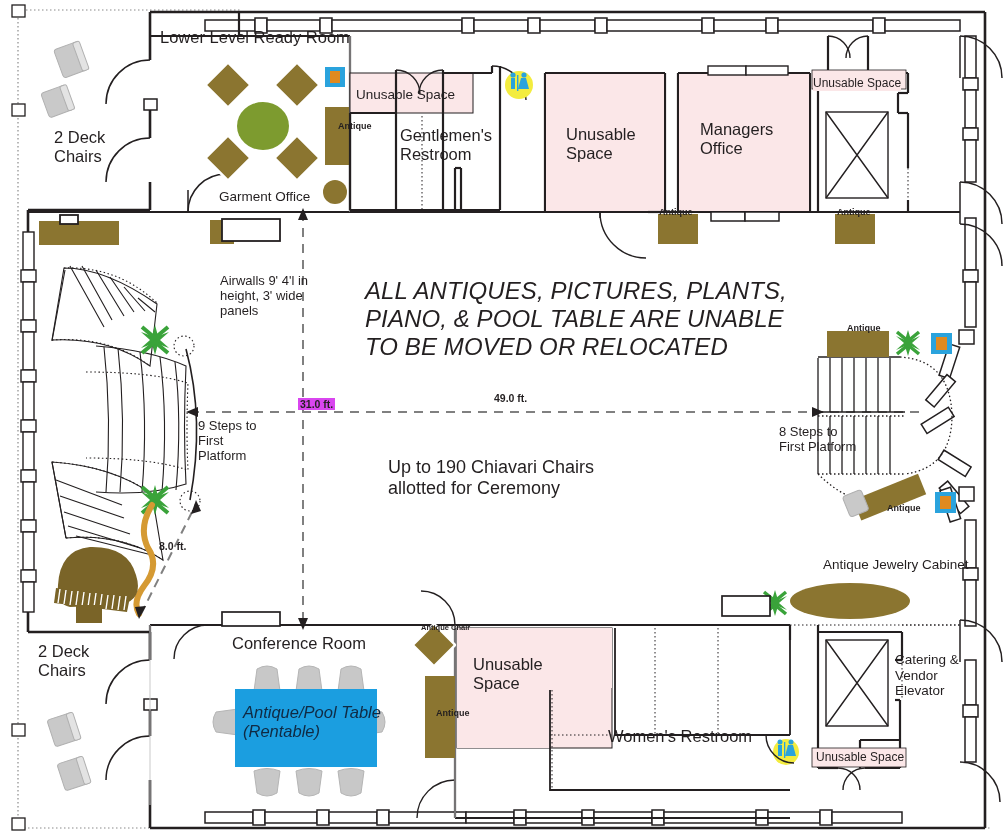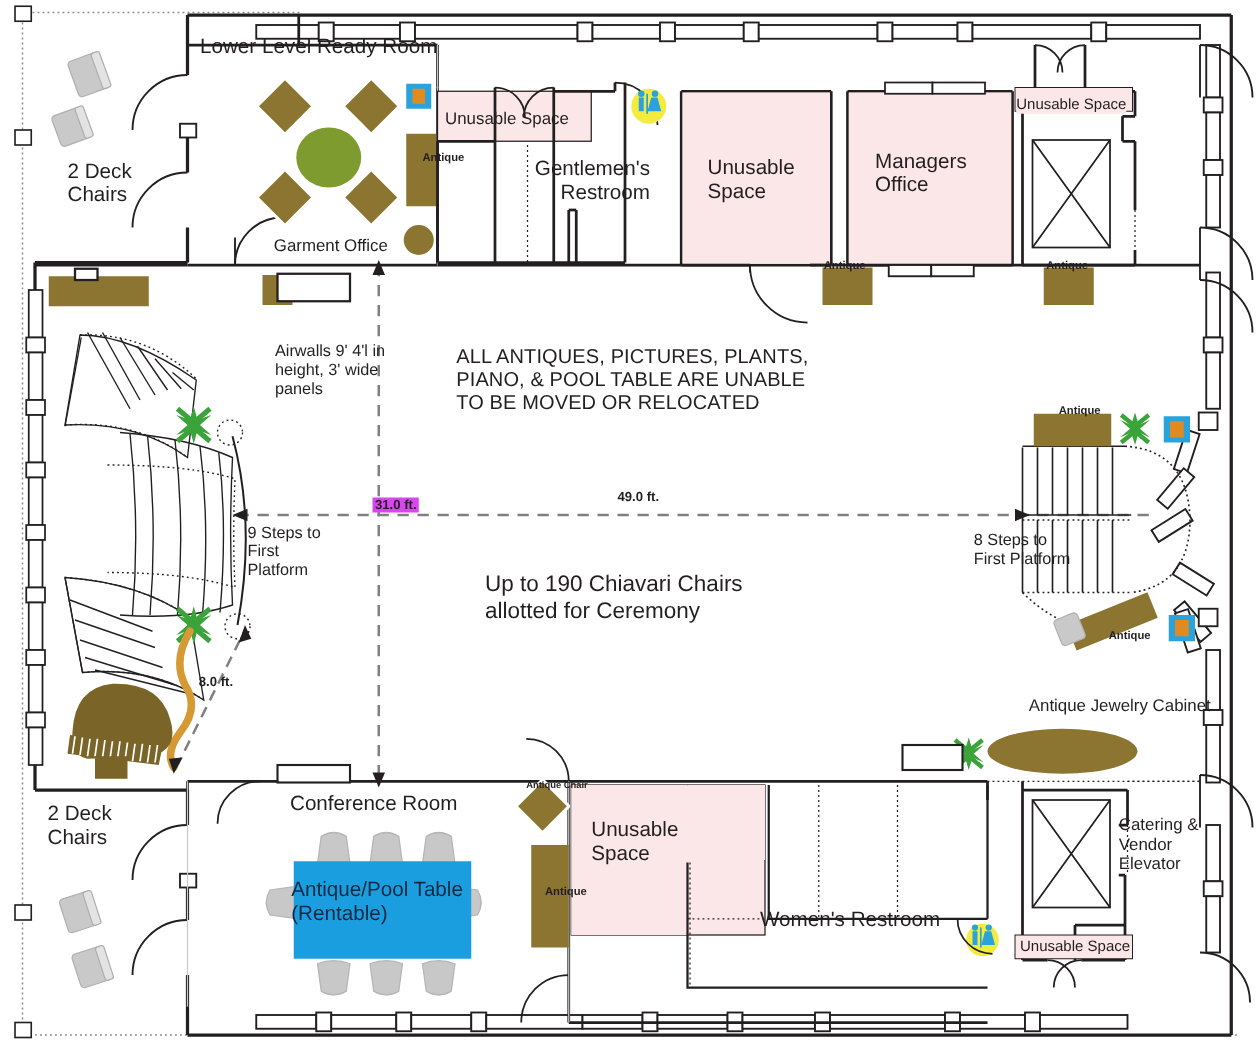--- a/index.html
+++ b/index.html
@@ -21,24 +21,24 @@
     line-height: 1.16;
     white-space: pre-line;
     pointer-events: none;
   }
   .lbl.room   { font-size: 16.5px; }
   .lbl.small  { font-size: 13.5px; }
   .lbl.tiny   { font-size: 9px; font-weight: bold; }
   .lbl.tiny2  { font-size: 7.5px; font-weight: bold; }
   .lbl.dim    { font-size: 10.5px; font-weight: bold; }
   .lbl.note   { font-size: 13px; }
-  .lbl.big    { font-size: 16px; letter-spacing:0.1px; }
+  .lbl.big    { font-size: 24px; letter-spacing:0.1px;font-style:italic; }
   .lbl.mid    { font-size: 18px; }
   .lbl.pink   { background:#fbe7e8; }
-  .lbl.ctr    { text-align:right; }
+  .lbl.ctr    { text-align:left; }
 </style>
 </head>
 <body>
 
 <div id="stage">
 
   <svg id="plan" viewBox="0 0 1005 839">
     <defs>
       <g id="doorArc"></g>
     </defs>
@@ -581,21 +581,21 @@
   <div class="lbl tiny" style="left:837px; top:207px;">Antique</div>
   <div class="lbl tiny" style="left:847px; top:323px;">Antique</div>
   <div class="lbl tiny" style="left:887px; top:503px;">Antique</div>
   <div class="lbl small" style="left:788px; top:557px;margin-left:35px;">Antique Jewelry Cabinet</div>
   <div class="lbl tiny2" style="left:421px; top:624px;">Antique Chair</div>
   <div class="lbl tiny" style="left:436px; top:708px;">Antique</div>
   <div class="lbl room" style="left:54px; top:128px;">2 Deck
 Chairs</div>
   <div class="lbl room" style="left:38px; top:642px;">2 Deck
 Chairs</div>
-  <div class="lbl room" style="left:233px; top:703px; color:#102a43;">Antique/Pool Table
+  <div class="lbl room" style="left:243px; top:703px; color:#102a43;font-style:italic;">Antique/Pool Table
 (Rentable)</div>
 
   <div class="lbl big" style="left:365px; top:277px;">ALL ANTIQUES, PICTURES, PLANTS,
 PIANO, &amp; POOL TABLE ARE UNABLE
 TO BE MOVED OR RELOCATED</div>
   <div class="lbl mid" style="left:388px; top:457px;">Up to 190 Chiavari Chairs
 allotted for Ceremony</div>
   <div class="lbl note" style="left:220px; top:261px; width:118px;margin-top:12px;">Airwalls 9' 4'l in
 height, 3' wide
 panels</div>

